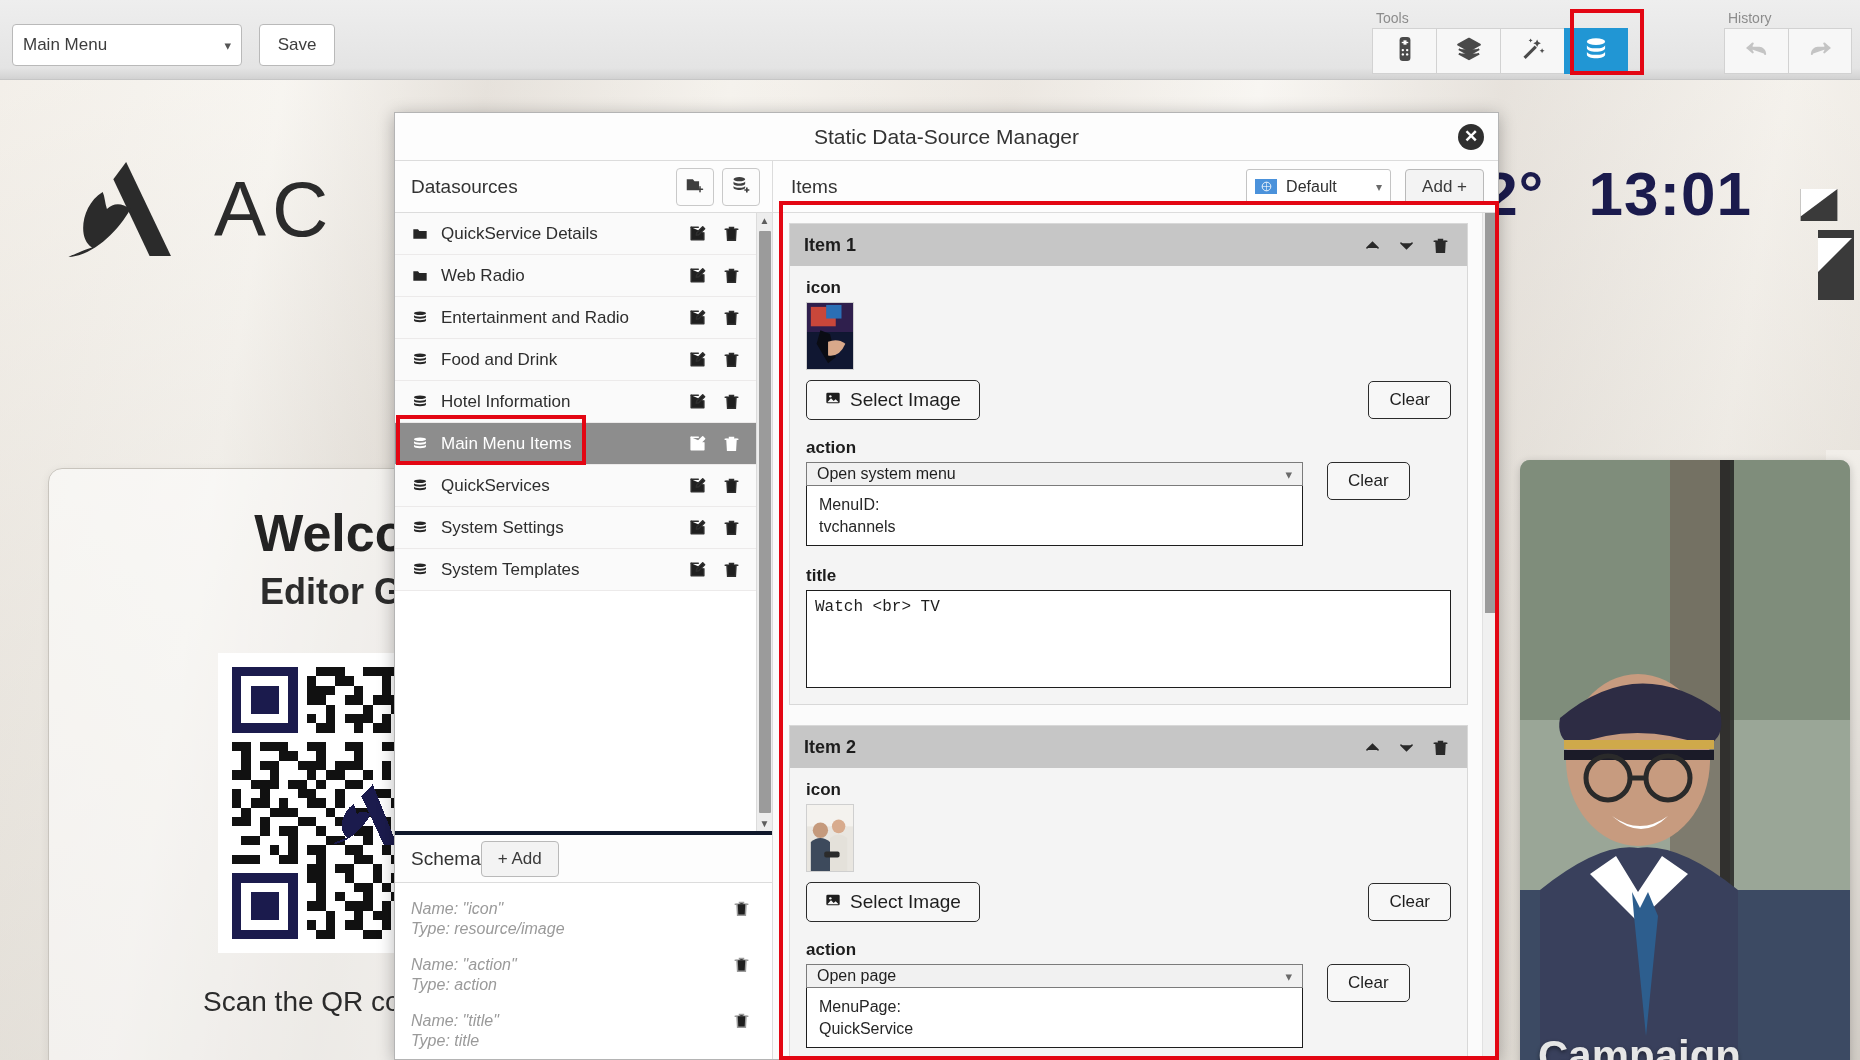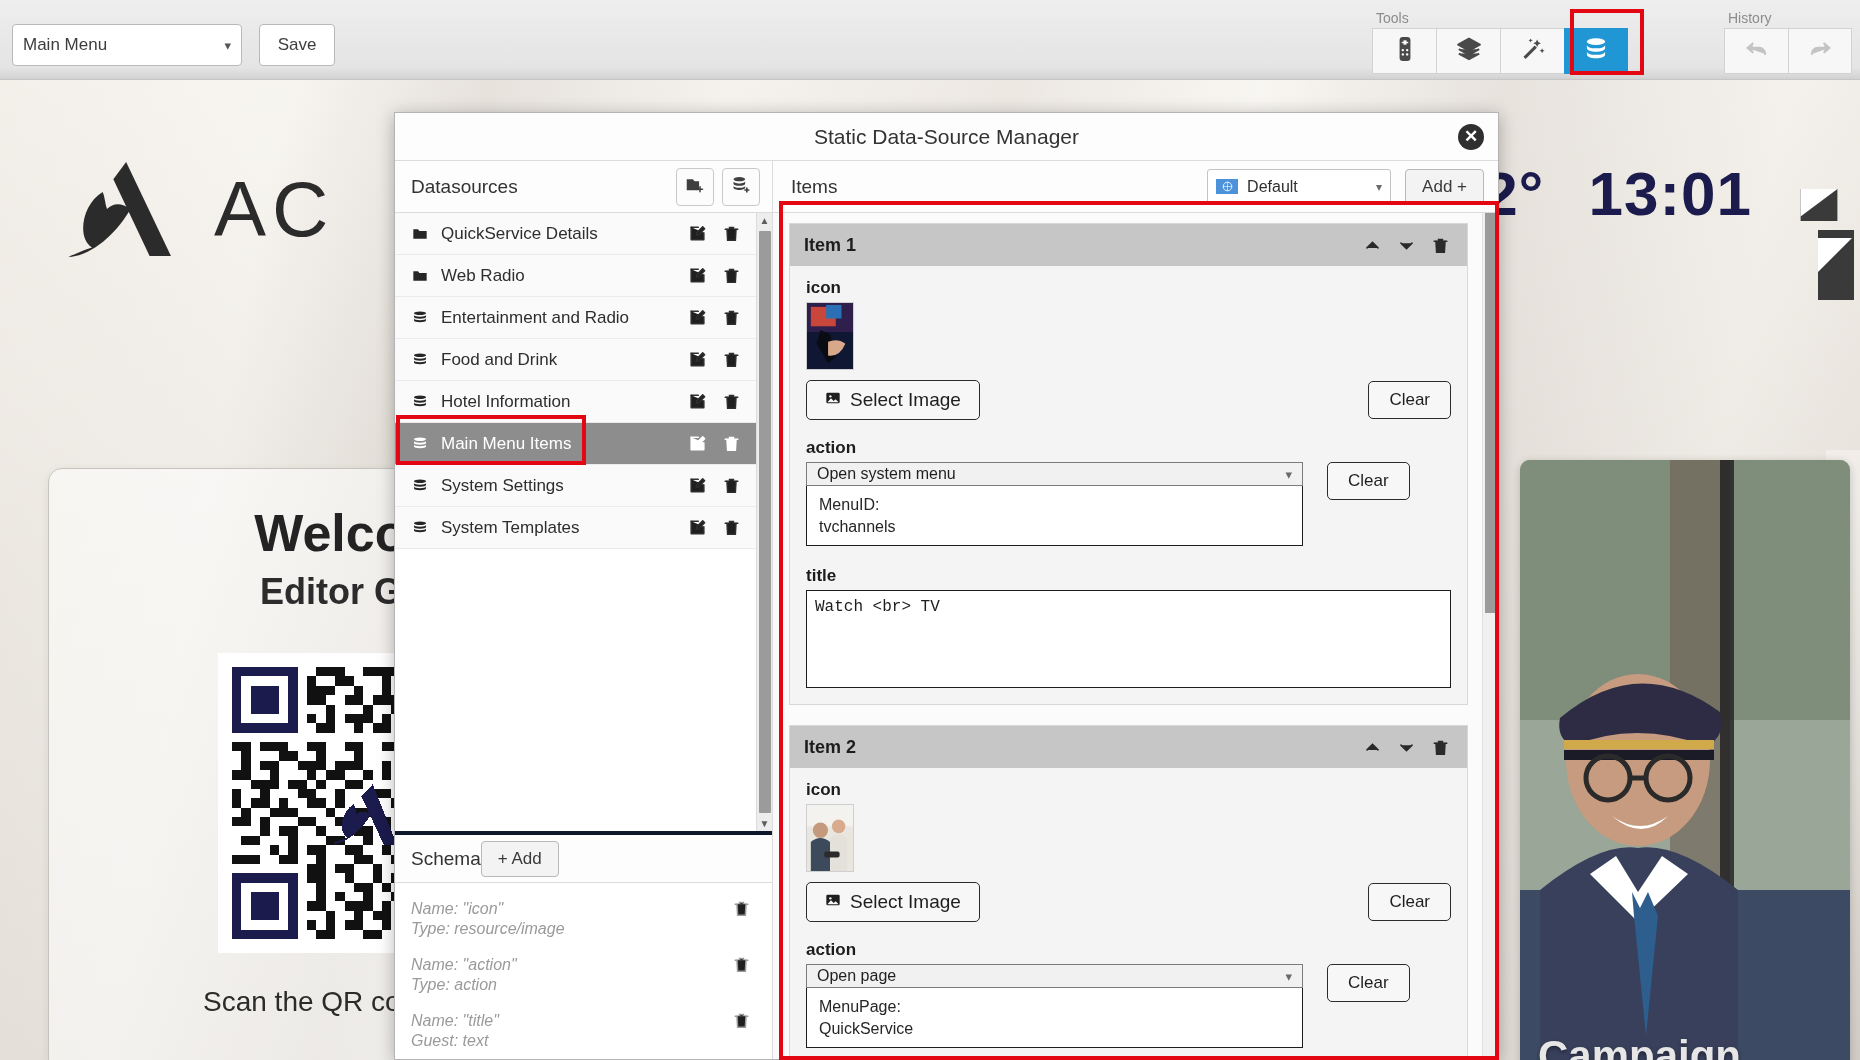--- a/index.html
+++ b/index.html
@@ -185,21 +185,21 @@
   .schema-row .sfields{ flex:1; }
   .schema-row .row-act svg{ fill:#1f1f1f; }
 
   
   .right-col{ flex:1; display:flex; flex-direction:column; min-width:0; background:#fbfbfb;}
   .items-head{
     height:52px; flex:0 0 52px; display:flex; align-items:center; padding:0 14px 0 18px;
     border-bottom:1px solid #dcdcdc; background:#fdfdfd;
   }
   .lang-select{
-    width:184px; height:36px; border:1px solid #c4c4c4; border-radius:3px; background:#fff;
+    width:145px; height:36px; border:1px solid #c4c4c4; border-radius:3px; background:#fff;
     display:flex; align-items:center; padding:0 8px; font-size:16px; color:#2f2f2f; cursor:pointer;
   }
   .flag-chip{
     width:22px;height:15px;margin-right:9px;background:#4b92db;position:relative;flex:0 0 22px;
     display:flex;align-items:center;justify-content:center;
   }
   .flag-chip svg{width:13px;height:13px;fill:#fff;}
   .lang-select .caret{ margin-left:auto; font-size:12px; color:#6a6a6a; }
   .items-head .add-btn{ margin-left:14px; }
 
@@ -752,20 +752,44 @@
                 </span>
               </div>
               <div class="ds-row">
                 <span class="ds-ico">
                   <svg viewBox="0 0 24 24">
                     <ellipse cx="12" cy="5" rx="9" ry="2.6"></ellipse>
                     <path d="M3 7.6v2.8c0 1.5 4 2.6 9 2.6s9-1.1 9-2.6V7.6c0 1.5-4 2.6-9 2.6S3 9.1 3 7.6z"></path>
                     <path d="M3 12.8v2.8c0 1.5 4 2.6 9 2.6s9-1.1 9-2.6v-2.8c0 1.5-4 2.6-9 2.6s-9-1.1-9-2.6z"></path>
                   </svg>
                 </span>
+                <span class="ds-name">QuickServices</span>
+                <span class="row-act">
+                  <svg viewBox="0 0 24 24" fill="none" stroke="currentColor" stroke-width="1.9" stroke-linecap="round" stroke-linejoin="round">
+                    <path d="M4 4h9"></path>
+                    <path d="M4 4v16h16v-9"></path>
+                    <path d="M13.5 13.5 21 6 18.6 3.6 11 11.2 10.4 14.2z"></path>
+                  </svg>
+                </span>
+                <span class="row-act">
+                  <svg viewBox="0 0 24 24" fill="none" stroke="currentColor" stroke-width="1.9" stroke-linecap="round">
+                    <path d="M4 6.5h16"></path>
+                    <path d="M9.5 6.5V4.3h5v2.2"></path>
+                    <path d="M6.3 6.5 7.1 20.5h9.8l.8-14"></path>
+                  </svg>
+                </span>
+              </div>
+              <div class="ds-row">
+                <span class="ds-ico">
+                  <svg viewBox="0 0 24 24">
+                    <ellipse cx="12" cy="5" rx="9" ry="2.6"></ellipse>
+                    <path d="M3 7.6v2.8c0 1.5 4 2.6 9 2.6s9-1.1 9-2.6V7.6c0 1.5-4 2.6-9 2.6S3 9.1 3 7.6z"></path>
+                    <path d="M3 12.8v2.8c0 1.5 4 2.6 9 2.6s9-1.1 9-2.6v-2.8c0 1.5-4 2.6-9 2.6s-9-1.1-9-2.6z"></path>
+                  </svg>
+                </span>
                 <span class="ds-name">System Settings</span>
                 <span class="row-act">
                   <svg viewBox="0 0 24 24" fill="none" stroke="currentColor" stroke-width="1.9" stroke-linecap="round" stroke-linejoin="round">
                     <path d="M4 4h9"></path>
                     <path d="M4 4v16h16v-9"></path>
                     <path d="M13.5 13.5 21 6 18.6 3.6 11 11.2 10.4 14.2z"></path>
                   </svg>
                 </span>
                 <span class="row-act">
                   <svg viewBox="0 0 24 24" fill="none" stroke="currentColor" stroke-width="1.9" stroke-linecap="round">
@@ -835,21 +859,21 @@
                 <svg viewBox="0 0 24 24" fill="none" stroke="currentColor" stroke-width="1.9" stroke-linecap="round">
                   <path d="M4 6.5h16"></path>
                   <path d="M9.5 6.5V4.3h5v2.2"></path>
                   <path d="M6.3 6.5 7.1 20.5h9.8l.8-14"></path>
                 </svg>
               </span>
             </div>
             <div class="schema-row">
               <span class="sfields">
                 <span style="display:block">Name: "title"</span>
-                <span style="display:block">Guest: text</span>
+                <span style="display:block">Type: title</span>
               </span>
               <span class="row-act">
                 <svg viewBox="0 0 24 24" fill="none" stroke="currentColor" stroke-width="1.9" stroke-linecap="round">
                   <path d="M4 6.5h16"></path>
                   <path d="M9.5 6.5V4.3h5v2.2"></path>
                   <path d="M6.3 6.5 7.1 20.5h9.8l.8-14"></path>
                 </svg>
               </span>
             </div>
           </div>

